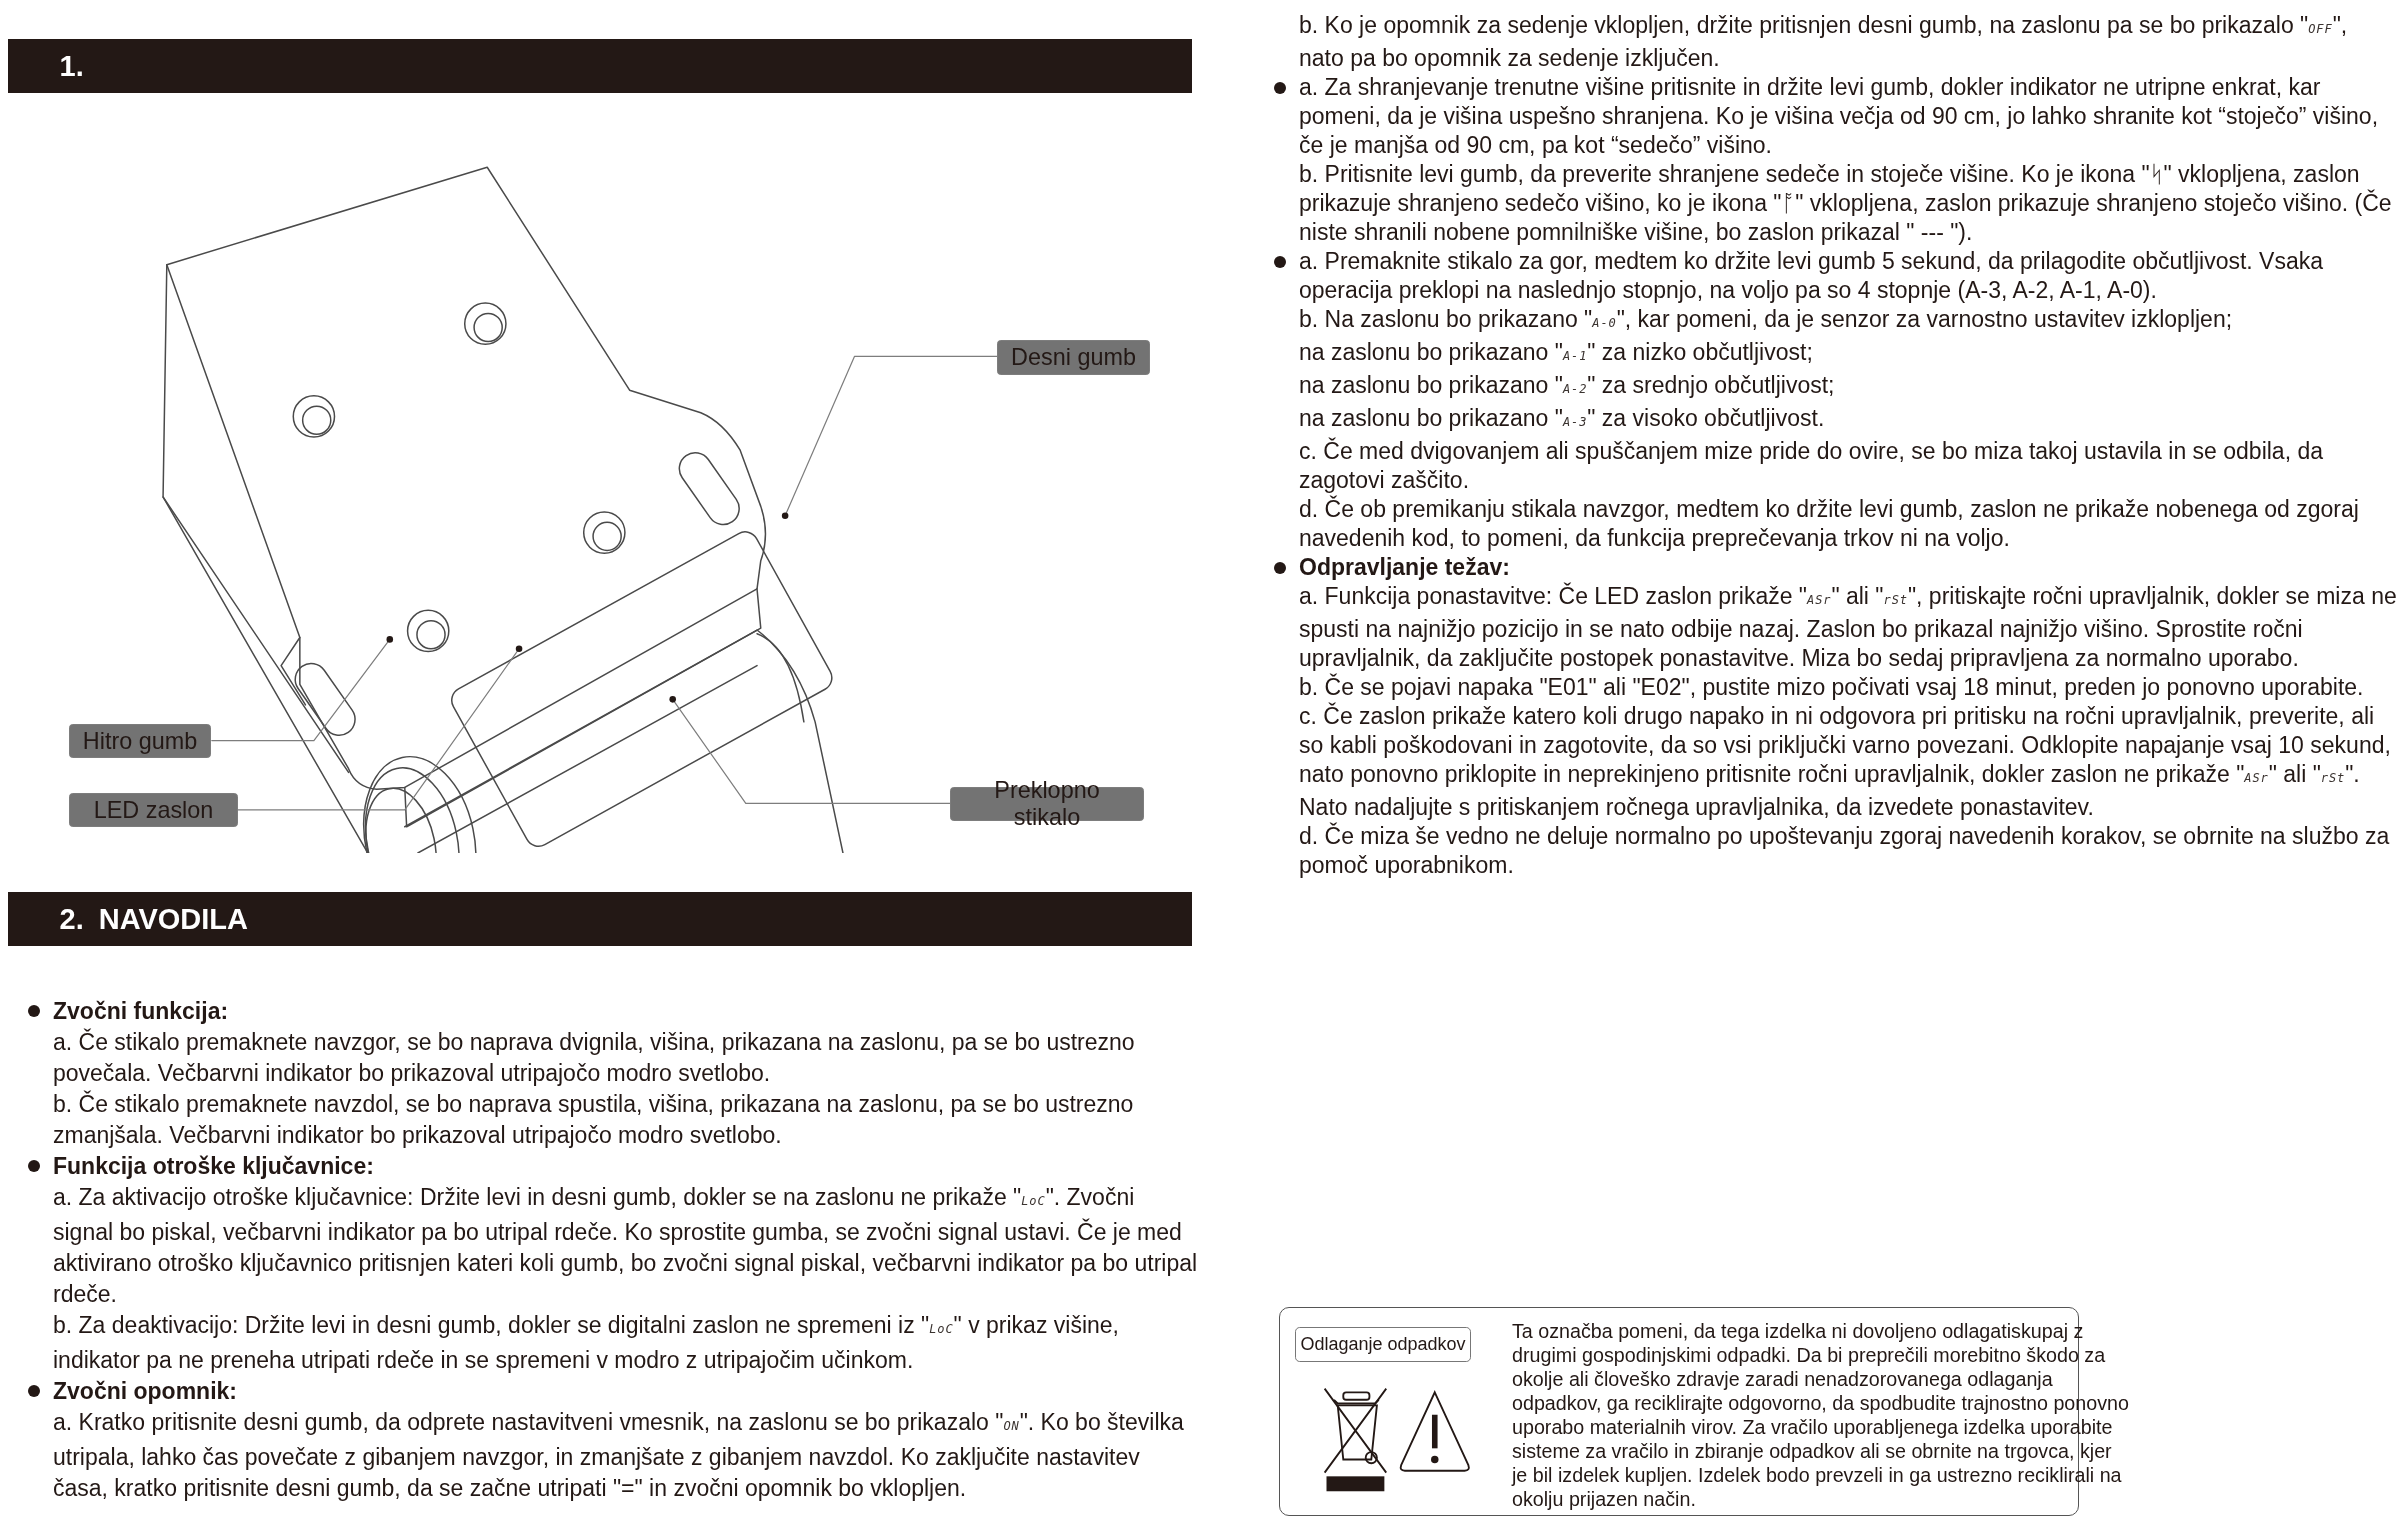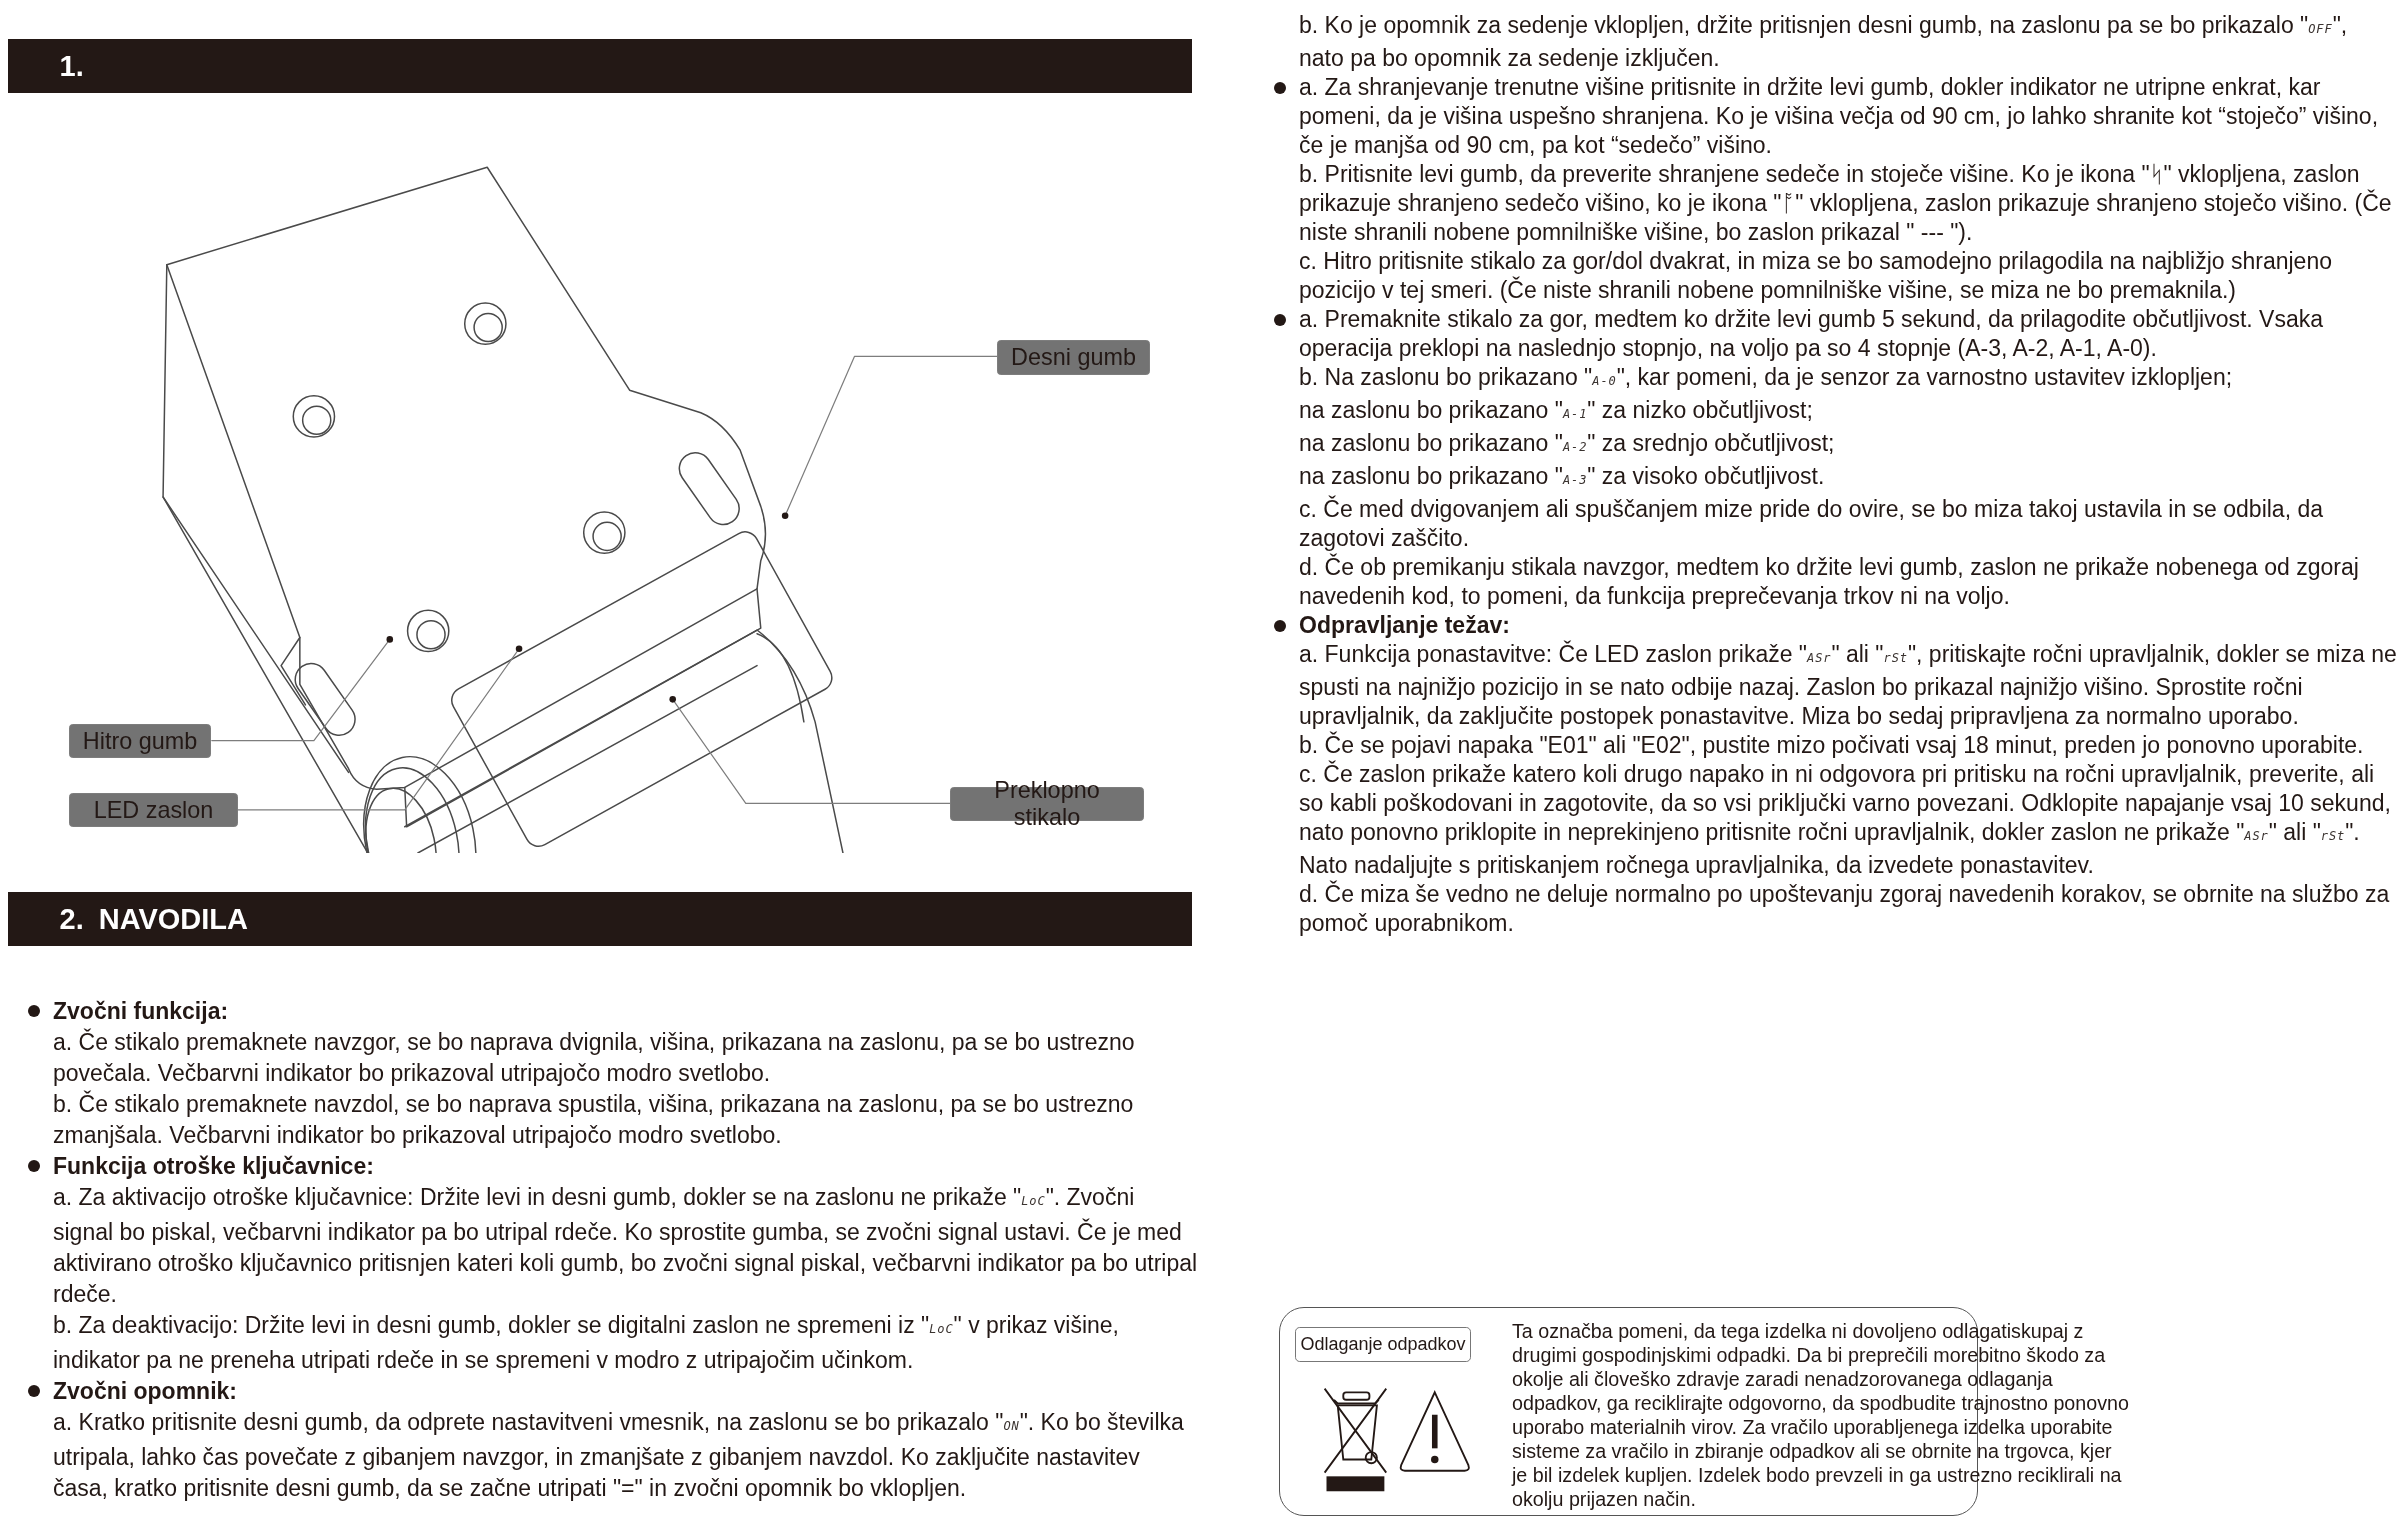--- a/index.html
+++ b/index.html
@@ -40,22 +40,22 @@
     .section .title { font-weight: bold; display: block; }
     .para { display: block; white-space: pre-line; }
     .cont { padding-left: 25px; }
     .led {
       font-family: "DejaVu Sans Mono", monospace; font-size: 12px; letter-spacing: 0.9px;
       font-style: italic; color: #3a3330; margin-top: 22px;
     }
 
     
     #disposal {
-      position: absolute; left: 1279px; top: 1307px; width: 699px; height: 209px;
-      border: 1.9px solid #555; border-radius: 25px; box-sizing: border-box;
+      position: absolute; left: 1279px; top: 1307px; width: 800px; height: 209px;
+      border: 1.9px solid #555; border-radius: 10px; box-sizing: border-box;
     }
     #disposal-label {
       position: absolute; left: 15px; top: 19px; width: 176px; height: 35px;
       border: 1.4px solid #777; border-radius: 4.7px; box-sizing: border-box;
       font-size: 18px; display: flex; align-items: center; justify-content: center;
     }
     #disposal-icons { position: absolute; left: 37px; top: 75px; }
     #disposal-text {
       position: absolute; left: 232px; top: 11.2px; width: 618px;
       font-size: 19.7px; line-height: 24px;
@@ -146,21 +146,20 @@
 </div>
 
 <div id="right-col" class="col">
   <div class="cont">
     <span class="para"><span>b. Ko je opomnik za sedenje vklopljen, držite pritisnjen desni gumb, na zaslonu pa se bo prikazalo "</span><span class="led">OFF</span><span>", nato pa bo opomnik za sedenje izključen.</span></span>
   </div>
   <div class="section">
     <span class="bullet"></span>
     <span class="para">a. Za shranjevanje trenutne višine pritisnite in držite levi gumb, dokler indikator ne utripne enkrat, kar pomeni, da je višina uspešno shranjena. Ko je višina večja od 90 cm, jo lahko shranite kot “stoječo” višino, če je manjša od 90 cm, pa kot “sedečo” višino.</span>
     <span class="para"><span>b. Pritisnite levi gumb, da preverite shranjene sedeče in stoječe višine. Ko je ikona "</span><span>ᛋ</span><span>" vklopljena, zaslon prikazuje shranjeno sedečo višino, ko je ikona "</span><span>ᚩ</span><span>" vklopljena, zaslon prikazuje shranjeno stoječo višino. (Če niste shranili nobene pomnilniške višine, bo zaslon prikazal " --- ").</span></span>
-    <span class="para">c. Hitro pritisnite stikalo za gor/dol dvakrat, in miza se bo samodejno prilagodila na najbližjo shranjeno pozicijo v tej smeri. (Če niste shranili nobene pomnilniške višine, se miza ne bo premaknila.)</span>
   </div>
   <div class="section">
     <span class="bullet"></span>
     <span class="para">a. Premaknite stikalo za gor, medtem ko držite levi gumb 5 sekund, da prilagodite občutljivost. Vsaka operacija preklopi na naslednjo stopnjo, na voljo pa so 4 stopnje (A-3, A-2, A-1, A-0).</span>
     <span class="para"><span>b. Na zaslonu bo prikazano "</span><span class="led">A-0</span><span>", kar pomeni, da je senzor za varnostno ustavitev izklopljen;</span></span>
     <span class="para"><span>na zaslonu bo prikazano "</span><span class="led">A-1</span><span>" za nizko občutljivost;</span></span>
     <span class="para"><span>na zaslonu bo prikazano "</span><span class="led">A-2</span><span>" za srednjo občutljivost;</span></span>
     <span class="para"><span>na zaslonu bo prikazano "</span><span class="led">A-3</span><span>" za visoko občutljivost.</span></span>
     <span class="para">c. Če med dvigovanjem ali spuščanjem mize pride do ovire, se bo miza takoj ustavila in se odbila, da zagotovi zaščito.</span>
     <span class="para">d. Če ob premikanju stikala navzgor, medtem ko držite levi gumb, zaslon ne prikaže nobenega od zgoraj navedenih kod, to pomeni, da funkcija preprečevanja trkov ni na voljo.</span>

